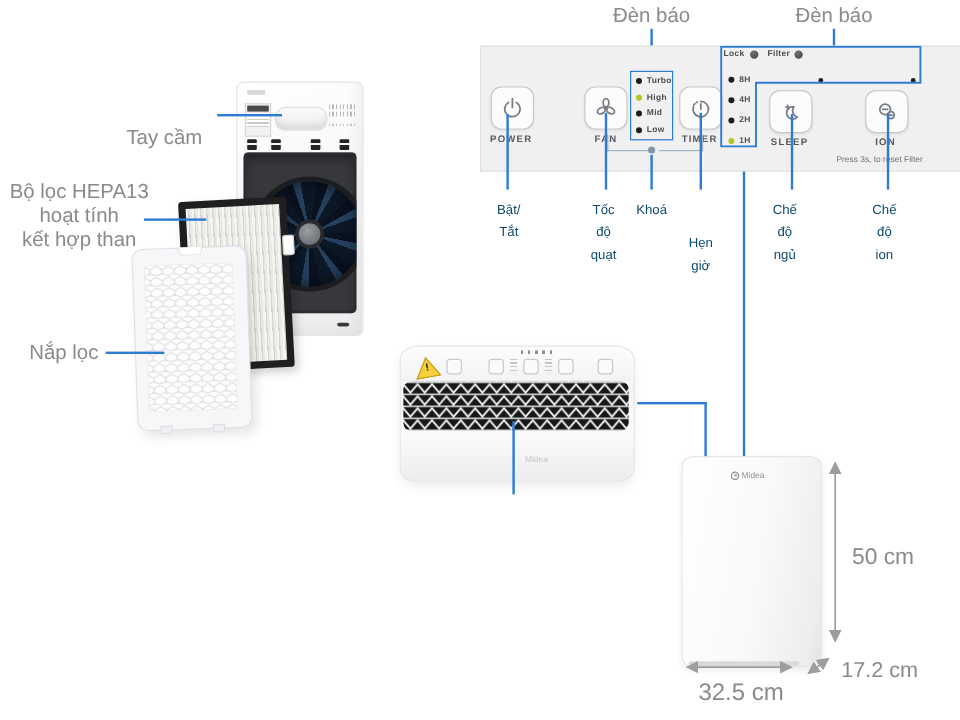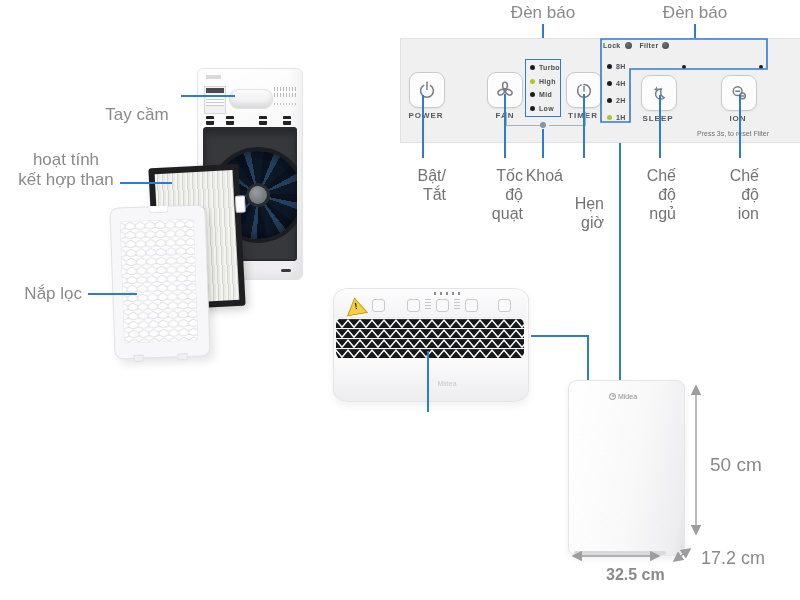--- a/index.html
+++ b/index.html
@@ -71,21 +71,21 @@
   .led.on{background:#b5c41f;}
   .ledtext{font-size:7px;font-weight:bold;color:#4a4d51;letter-spacing:.3px;}
   .fanbox{left:525px;top:59px;width:36px;height:58px;border:1px solid #2e7cd1;}
   .statusrow{left:603px;top:42px;display:flex;align-items:center;gap:4px;}
   .bigled{width:7px;height:7px;border-radius:50%;background:radial-gradient(circle at 35% 30%,#6e7278,#3e4145);}
   .dot-ind{position:absolute;width:4px;height:4px;border-radius:50%;background:#1d1d1f;}
   .bracket-l{left:506px;top:112px;width:34px;height:13px;border-left:1px solid #a3b2c0;border-bottom:1px solid #a3b2c0;}
   .bracket-r{left:549px;top:112px;width:36px;height:13px;border-right:1px solid #a3b2c0;border-bottom:1px solid #a3b2c0;}
   .bracket-dot{left:540px;top:122px;width:6px;height:6px;border-radius:50%;background:#8294a6;}
   .press-note{left:697px;top:130px;font-size:7px;color:#6c6f73;}
-  .caption{position:absolute;color:#737373;font-size:16px;line-height:19px;text-align:right;}
+  .caption{position:absolute;color:#0c4a6e;font-size:11px;line-height:19px;text-align:center;}
 
   
   .tv-body{left:333px;top:288px;width:194px;height:112px;border-radius:16px/12px;
     background:linear-gradient(#ffffff,#f5f5f6 30%,#fcfcfd 60%,#ededef);
     border:1px solid #e4e4e6;box-shadow:0 4px 8px rgba(0,0,0,.06);}
   .tv-topface{left:334px;top:289px;width:192px;height:28px;border-radius:15px 15px 4px 4px/11px 11px 3px 3px;
     background:linear-gradient(#fdfdfe,#f3f3f5);border-bottom:1px solid #ebebed;}
   .warn{left:345px;top:297px;width:22px;height:18px;transform:rotate(-10deg);}
   .warn .tri{position:absolute;inset:0;background:#caa21a;clip-path:polygon(50% 0,100% 100%,0 100%);}
   .warn .tri2{position:absolute;left:2px;top:2px;width:18px;height:15px;background:#f6ce3e;clip-path:polygon(50% 0,100% 100%,0 100%);}
@@ -162,20 +162,21 @@
     </svg>
     <div class="notch"></div>
     <div class="ctab" style="left:18px;"></div>
     <div class="ctab" style="left:62px;"></div>
   </div>
 
   <div class="abs callout-label" style="left:98px;top:105px;width:78px;text-align:center;">Tay cầm</div>
   <div class="abs" style="left:181px;top:95px;width:54px;height:2px;background:#2e7cd1;"></div>
 
   <div class="abs callout-label" style="left:4px;top:150px;width:124px;text-align:center;">
+    <div>Bộ lọc HEPA13</div>
     <div>hoạt tính</div>
     <div>kết hợp than</div>
   </div>
   <div class="abs" style="left:120px;top:182px;width:52px;height:2px;background:#2e7cd1;"></div>
 
   <div class="abs callout-label" style="left:10px;top:284px;width:72px;text-align:right;">Nắp lọc</div>
   <div class="abs" style="left:88px;top:293px;width:49px;height:2px;background:#2e7cd1;"></div>
 
   <div class="abs callout-label" style="left:495px;top:3px;width:96px;text-align:center;">Đèn báo</div>
   <div class="abs callout-label" style="left:647px;top:3px;width:96px;text-align:center;">Đèn báo</div>
@@ -357,20 +358,20 @@
   </div>
 
   <svg class="abs" style="left:689px;top:379px;" width="14" height="162">
     <line x1="7" y1="7" x2="7" y2="155" stroke="#9d9d9d" stroke-width="1.4" marker-start="url(#arr)" marker-end="url(#arr)"></line>
   </svg>
   <div class="dim-label" style="left:710px;top:454px;font-size:19px;">50 cm</div>
 
   <svg class="abs" style="left:566px;top:550px;" width="100" height="13">
     <line x1="7" y1="6" x2="93" y2="6" stroke="#9d9d9d" stroke-width="1.4" marker-start="url(#arr)" marker-end="url(#arr)"></line>
   </svg>
-  <div class="dim-label" style="left:606px;top:566px;font-size:16px;font-weight:bold;">32.5 cm</div>
+  <div class="dim-label" style="left:582px;top:566px;font-size:20px;">32.5 cm</div>
 
   <svg class="abs" style="left:668px;top:543px;" width="28" height="24">
     <line x1="6" y1="18" x2="22" y2="6" stroke="#9d9d9d" stroke-width="1.4" marker-start="url(#arr)" marker-end="url(#arr)"></line>
   </svg>
   <div class="dim-label" style="left:701px;top:548px;font-size:18px;">17.2 cm</div>
 
 </div>
 
 </body></html>

